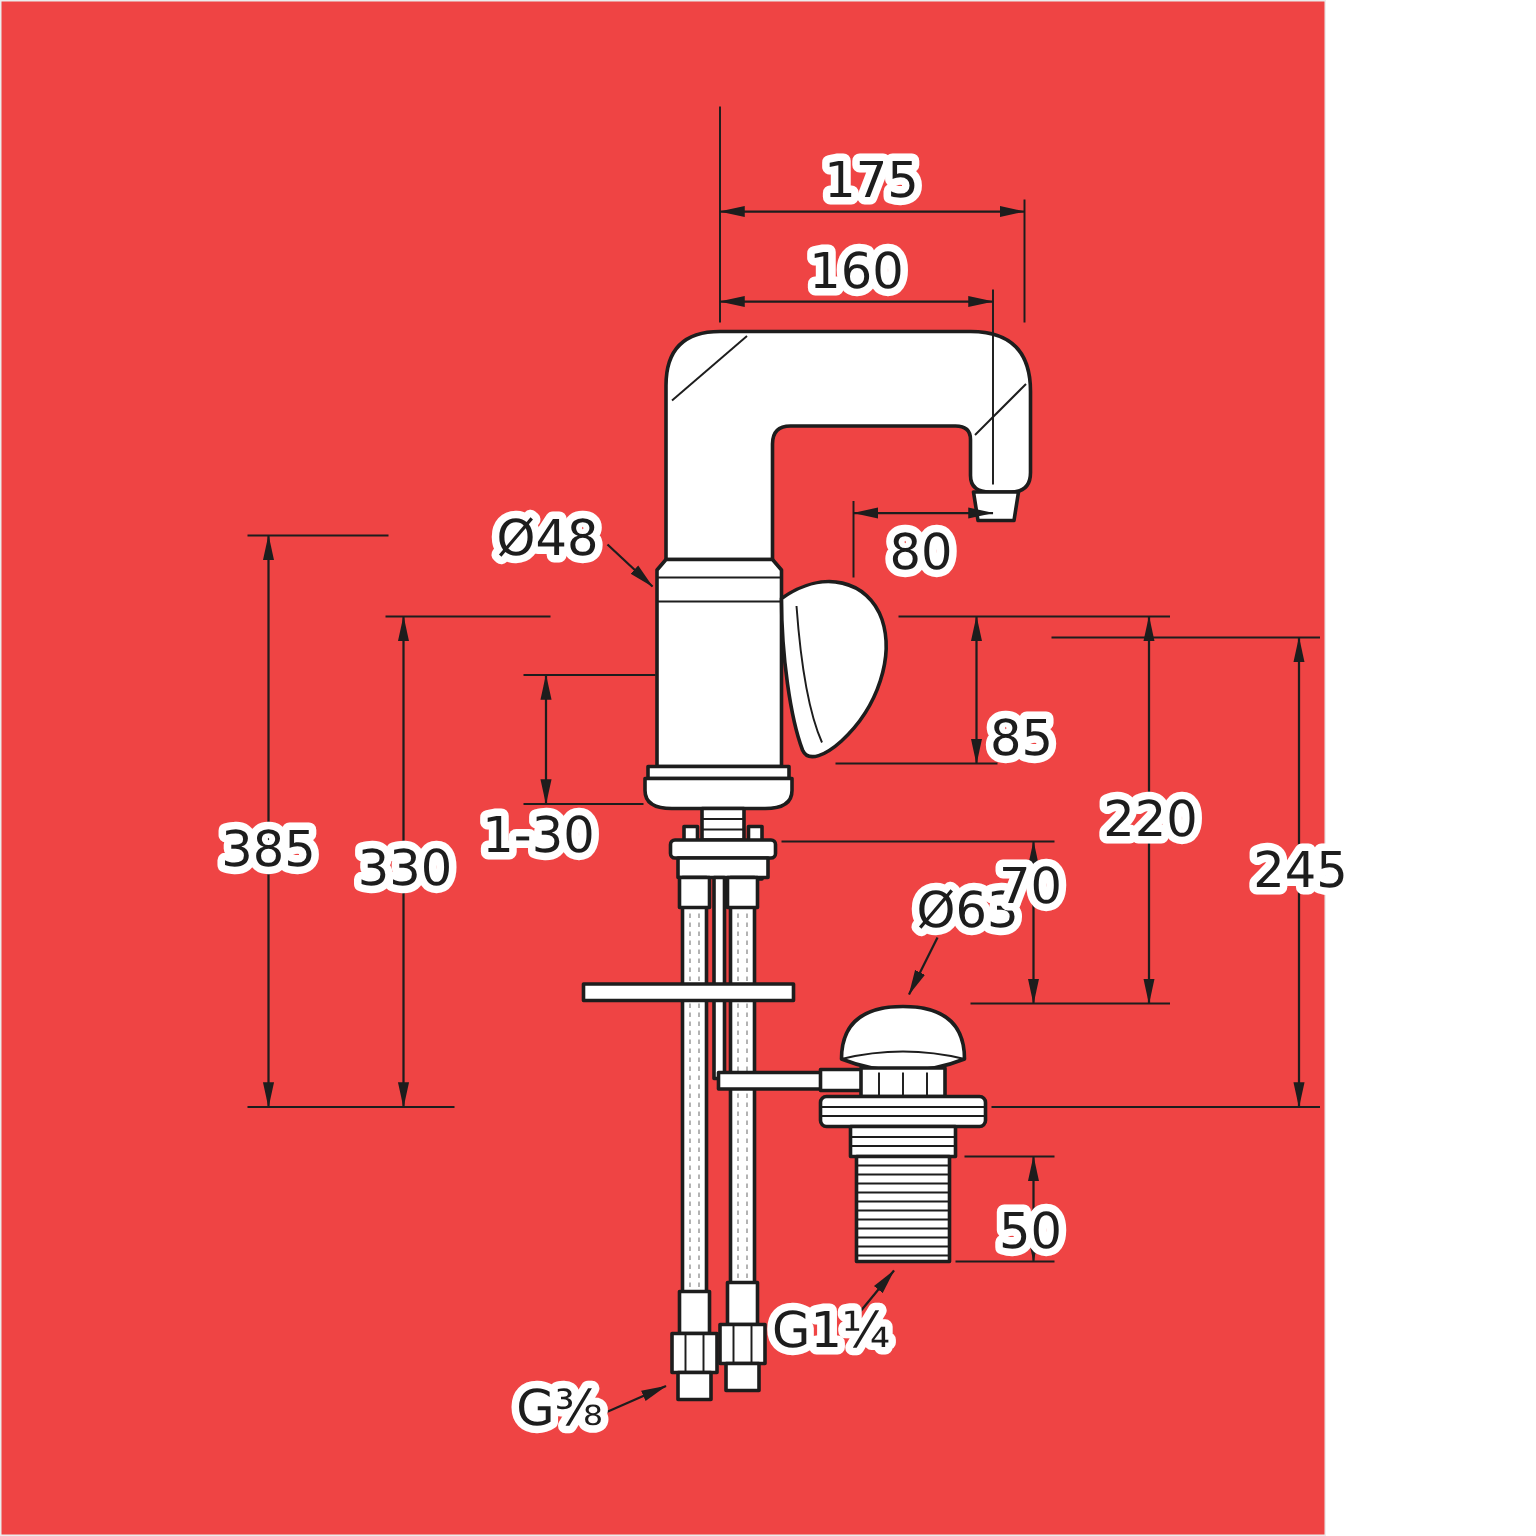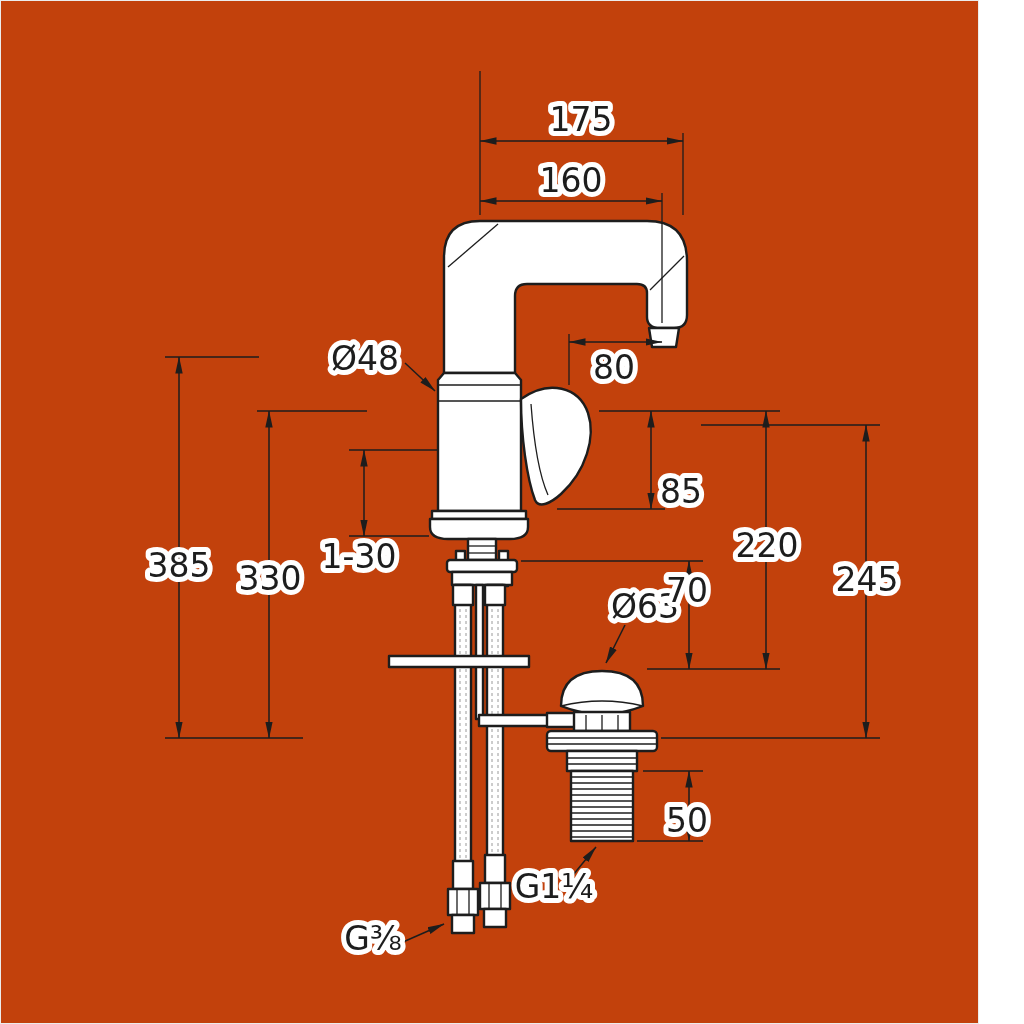--- a/index.html
+++ b/index.html
@@ -1,17 +1,17 @@
 <!DOCTYPE html>
 <html><head>
 <meta charset="utf-8">
 <style>
   html, body { margin: 0; padding: 0; background: #ffffff; }
   .stage {
-    width: 979px; height: 1024px; background: #c2410c;
+    width: 884px; height: 1024px; background: #ef4444;
     box-sizing: border-box; border: 1px solid #ececec;
     font-family: "DejaVu Sans", sans-serif;
   }
   svg { display: block; }
   .part   { fill: #ffffff; stroke: #1d1d1d; stroke-width: 2.4; stroke-linejoin: round; }
   .detail { fill: none;    stroke: #1d1d1d; stroke-width: 1.3; }
   .braid  { fill: none;    stroke: #9a9a9a; stroke-width: 1;   stroke-dasharray: 3 3; }
   .ext    { fill: none;    stroke: #1d1d1d; stroke-width: 1.3; }
   .dline  { fill: none;    stroke: #1d1d1d; stroke-width: 1.5; }
   .leader { fill: none;    stroke: #1d1d1d; stroke-width: 1.5; }

